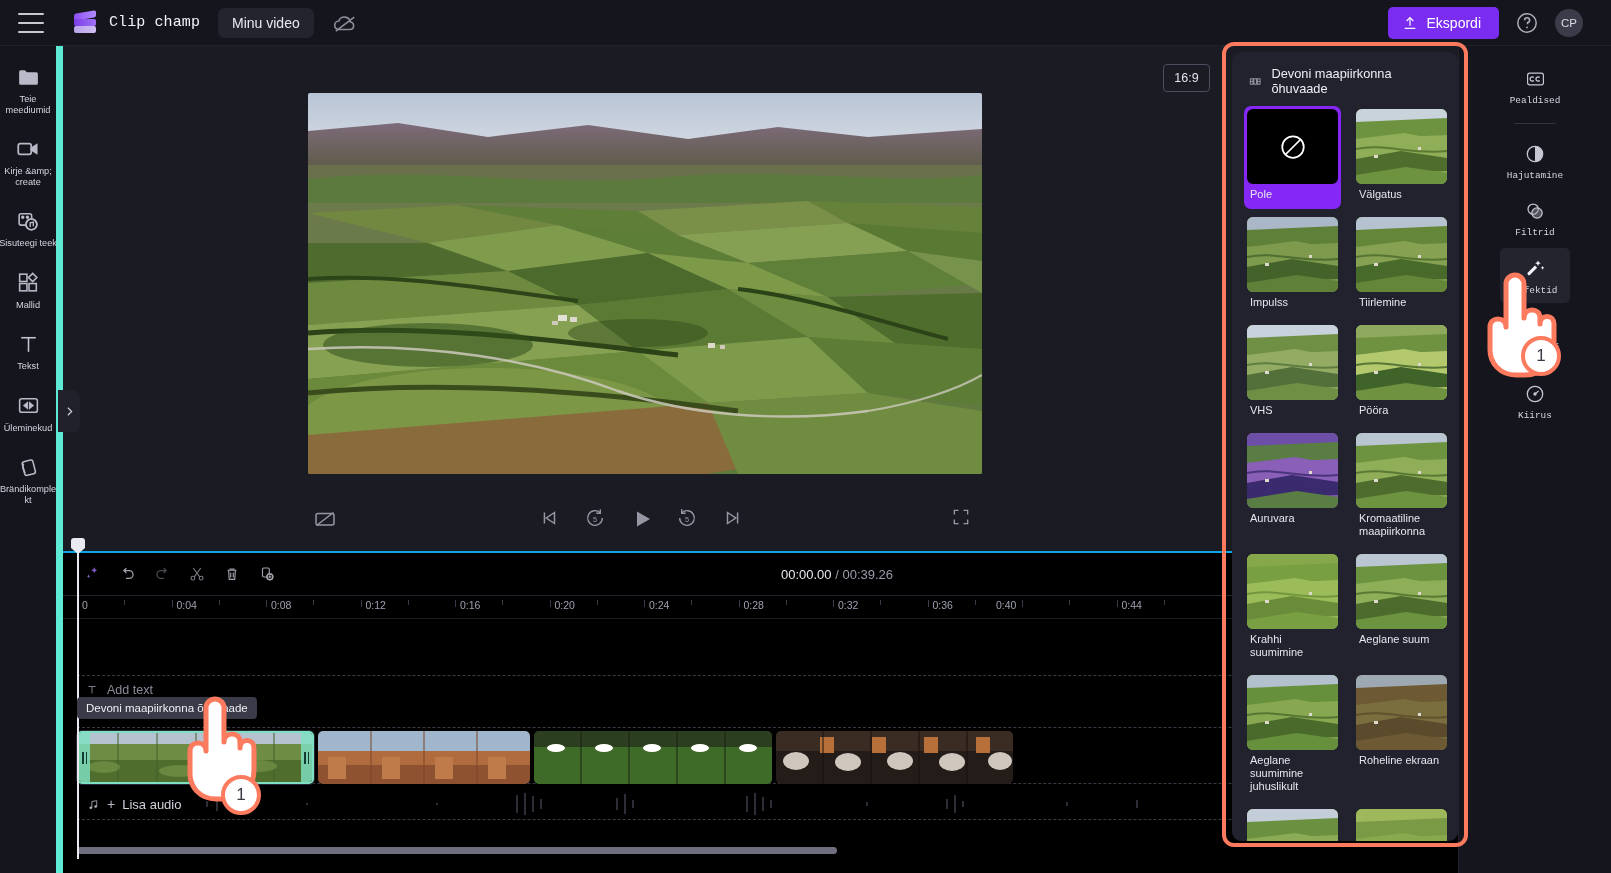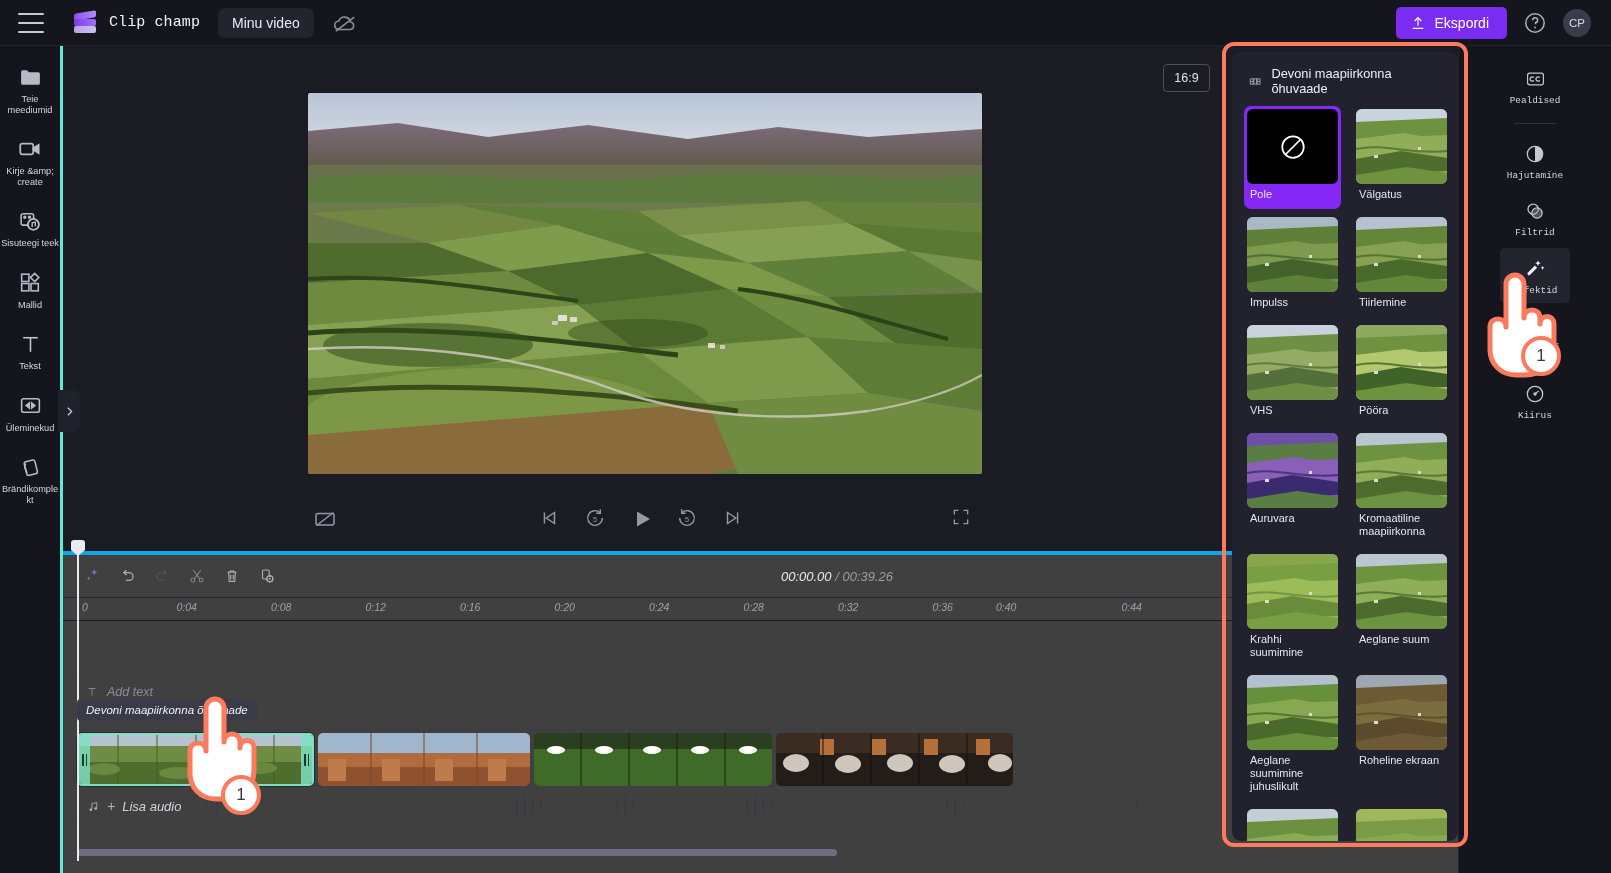--- a/index.html
+++ b/index.html
@@ -29,37 +29,37 @@
   .brand-mark .s2 { position: absolute; left: 2px; top: 9px; width: 22px; height: 7px;
      background: linear-gradient(90deg,#7b3ce8,#a073f5); border-radius: 2px; }
   .brand-mark .s3 { position: absolute; left: 2px; top: 16px; width: 22px; height: 7px;
      background: linear-gradient(90deg,#b9a4e8,#cfc0f2); border-radius: 2px; }
   .brand-name { font-size: 15px; color: #f2f2f7; letter-spacing: .1px; }
   .project-chip {
     margin-left: 18px; background: #24242f; color: #e9e9f2;
     font-size: 14px; padding: 7px 14px; border-radius: 7px; cursor: pointer;
   }
   .cloud-off { margin-left: 18px; width: 26px; height: 26px; opacity: .72; cursor: pointer; }
-  .topbar-right { margin-left: auto; display: flex; align-items: center; gap: 16px; padding-right: 20px; }
+  .topbar-right { margin-left: auto; display: flex; align-items: center; gap: 16px; padding-right: 28px; }
   .export-btn {
     background: #7a2df0; color: #fff; font-size: 14px; border: none;
     height: 32px; padding: 0 18px 0 14px; border-radius: 5px; cursor: pointer;
     display: flex; align-items: center; gap: 9px;
   }
   .help-btn { width: 24px; height: 24px; cursor: pointer; opacity: .85; }
   .avatar {
     width: 28px; height: 28px; border-radius: 50%; background: #3b3b49;
     color: #dcdce6; font-size: 11.5px; display: flex; align-items: center;
     justify-content: center; cursor: pointer;
   }
 
   
   #leftrail {
     position: absolute; left: 0; top: 46px; width: 63px; height: 827px;
-    background: #15151d; border-right: 3px solid #5eead4;
+    background: #15151d; border-right: 7px solid #5eead4;
     display: flex; flex-direction: column; align-items: center; padding-top: 12px;
   }
   .rail-item {
     width: 63px; padding: 7px 2px 6px; display: flex; flex-direction: column;
     align-items: center; gap: 5px; cursor: pointer; margin-bottom: 9px;
   }
   .rail-icon { width: 26px; height: 24px; display: flex; align-items: center; justify-content: center; }
   .rail-label {
     font-size: 9.2px; color: #d6d6e2; text-align: center; line-height: 10.5px;
     width: 60px; word-wrap: break-word;
@@ -88,21 +88,21 @@
   }
   .ctrl-ico { width: 26px; height: 26px; opacity: .8; cursor: pointer; }
   .ctrl-center { position: absolute; left: 50%; transform: translateX(-50%);
     display: flex; align-items: center; gap: 20px; }
   .ctrl-left { position: absolute; left: 250px; }
   .ctrl-right { position: absolute; left: 888px; }
 
   
   #timeline {
     position: absolute; left: 63px; top: 551px; width: 1548px; height: 322px;
-    background: #404040; border-top: 4px solid #0ea5e9; font-style: italic;
+    background: #000000; border-top: 2px solid #0ea5e9;
   }
   .tl-toolbar { position: relative; height: 42px; display: flex; align-items: center; padding: 0 14px; }
   .tl-tool { width: 30px; height: 30px; display:flex; align-items:center; justify-content:center;
      margin-right: 5px; cursor: pointer; opacity: .85; }
   .tl-time {
     position: absolute; left: 50%; transform: translateX(-50%);
     font-size: 13px; color: #e7e7f0; font-family: "Liberation Sans", sans-serif;
   }
   .tl-time .total { color: #9b9bab; }
   .tl-right { margin-left: auto; display: flex; align-items: center; gap: 14px; }

